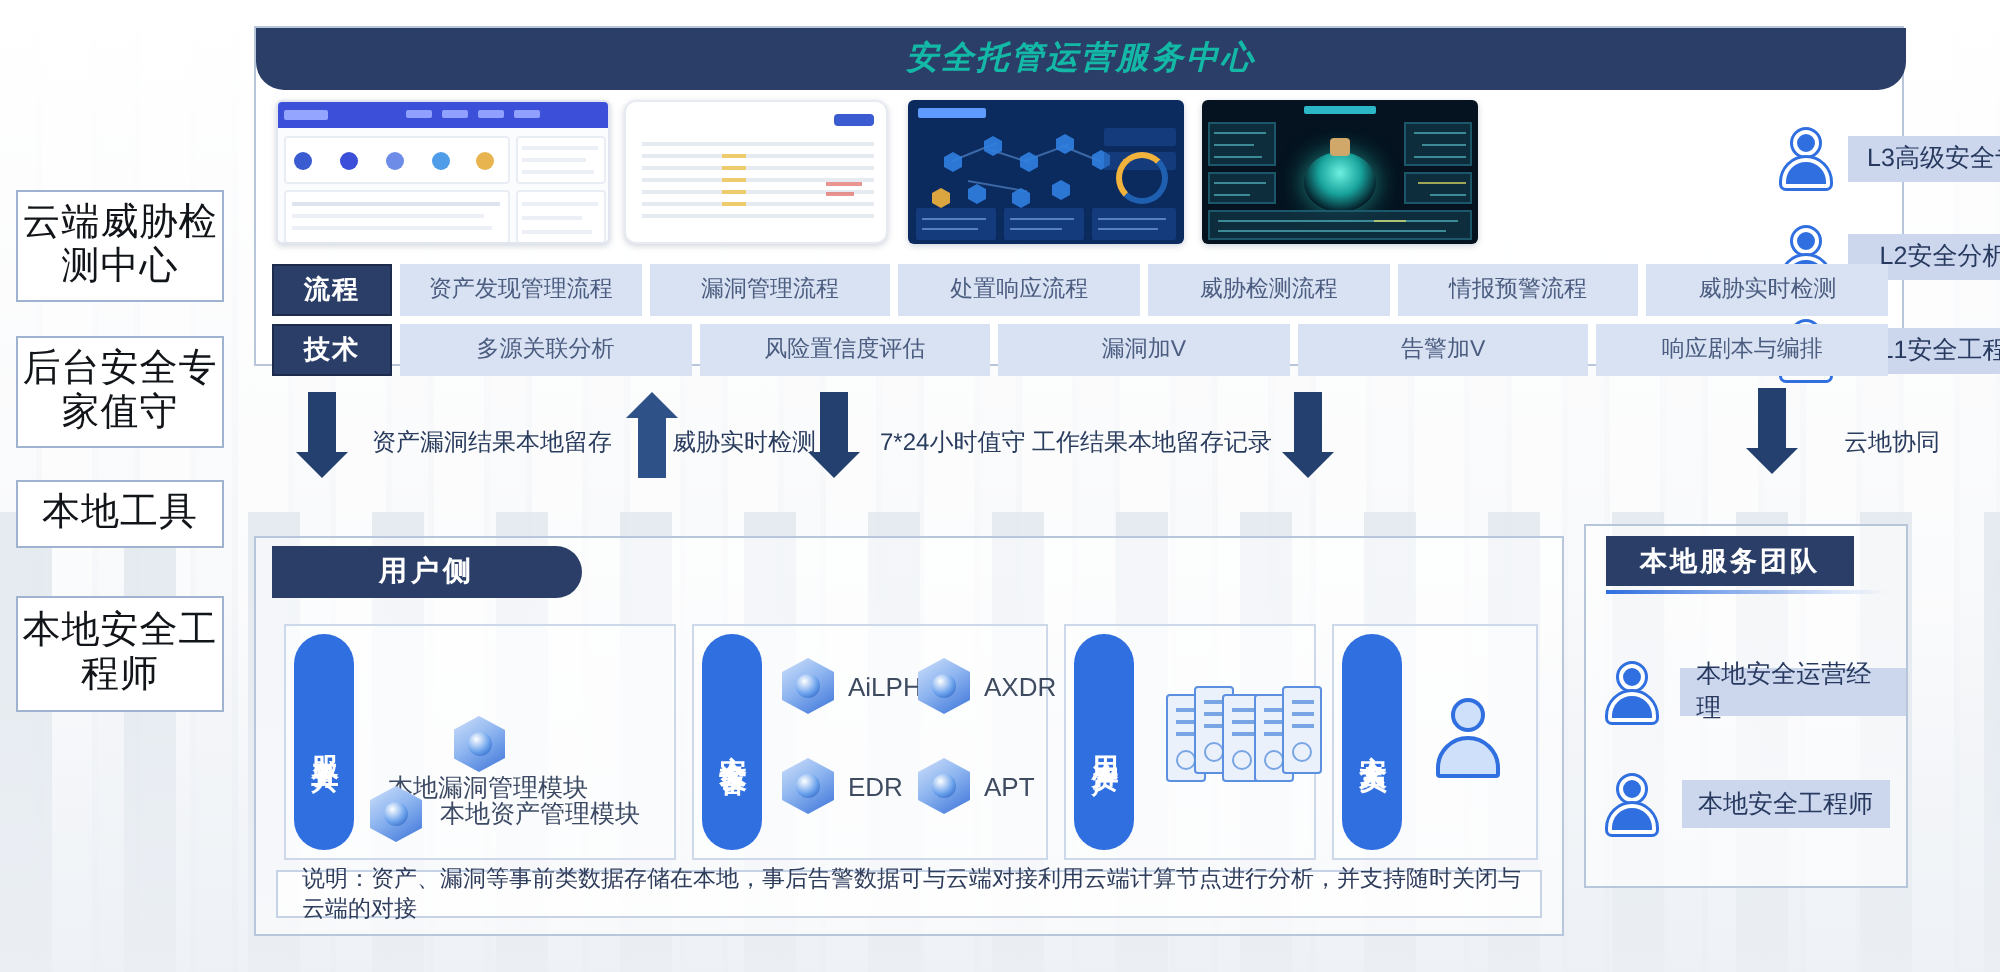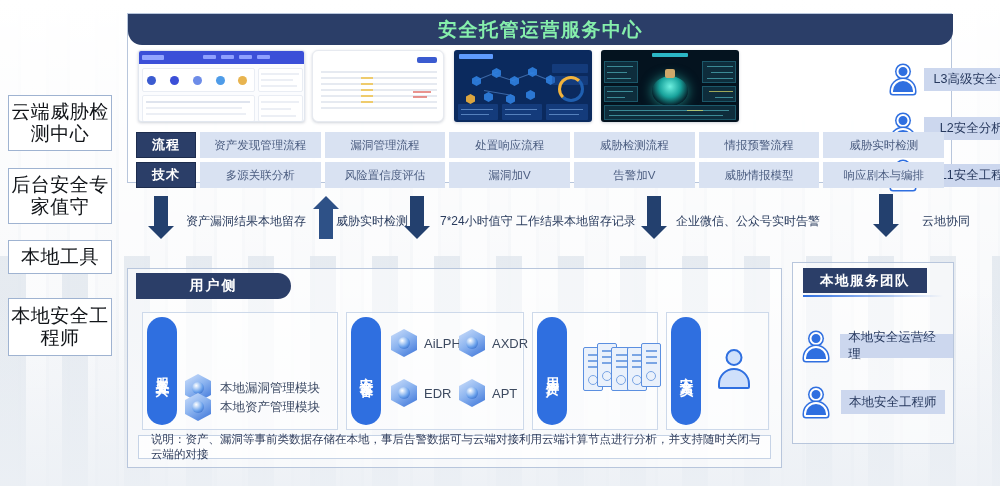--- a/index.html
+++ b/index.html
@@ -55,21 +55,21 @@
     background: rgba(255,255,255,0.82);
   }
   .top-header {
     position: absolute; left: 0px; top: 0px; width: 825px; height: 31px;
     background: #2b3e68;
     border-bottom-left-radius: 14px;
     border-bottom-right-radius: 14px;
     display: flex; align-items: center; justify-content: center;
   }
   .top-header .title {
-    color: #86efac; font-size: 19px; font-weight: bold; letter-spacing: 1.5px;
+    color: #14b8a6; font-size: 16px; font-weight: bold; letter-spacing: 1.5px; font-style: italic;
   }
 
   
   .dash-strip { position: absolute; left: 8px; top: 36px; width: 740px; height: 78px; }
   .dash {
     position: absolute; top: 0; height: 72px; border-radius: 3px; overflow: hidden;
     box-shadow: 0 1px 3px rgba(40,60,90,0.22);
   }
   #dash0 { left: 2px;   width: 167px; background: #fbfcfe; border: 1px solid #e2e7ef; }
   #dash1 { left: 176px; width: 132px; background: #ffffff; border: 1px solid #e7eaf0; border-radius: 6px; }
@@ -435,21 +435,20 @@
         <div class="pt-cell">威胁检测流程</div>
         <div class="pt-cell">情报预警流程</div>
         <div class="pt-cell">威胁实时检测</div>
       </div>
       <div class="pt-row">
         <div class="pt-head">技术</div>
         <div class="pt-cell">多源关联分析</div>
         <div class="pt-cell">风险置信度评估</div>
         <div class="pt-cell">漏洞加V</div>
         <div class="pt-cell">告警加V</div>
-        <div class="pt-cell">威胁情报模型</div>
         <div class="pt-cell">响应剧本与编排</div>
       </div>
     </div>
   </div>
 
   <div class="arrow down" style="left:148px; top:196px;">
     <div class="shaft"></div>
       <div class="head-d"></div>
   </div>
   <div class="arrow-label" style="left:186px; top:213px;">资产漏洞结果本地留存</div>
@@ -463,35 +462,34 @@
   <div class="arrow down" style="left:404px; top:196px;">
     <div class="shaft"></div>
       <div class="head-d"></div>
   </div>
   <div class="arrow-label" style="left:440px; top:213px;">7*24小时值守  工作结果本地留存记录</div>
 
   <div class="arrow down" style="left:641px; top:196px;">
     <div class="shaft"></div>
       <div class="head-d"></div>
   </div>
-  <div class="arrow-label" style="left:676px; top:213px;">企业微信、公众号实时告警</div>
 
   <div class="arrow down" style="left:873px; top:194px;">
     <div class="shaft"></div>
       <div class="head-d"></div>
   </div>
   <div class="arrow-label" style="left:922px; top:213px;">云地协同</div>
 
   <div class="bottom-panel">
     <div class="bp-badge">用户侧</div>
 
     <div class="group" id="grp-tools">
       <div class="group-tab">服务工具</div>
       <div class="group-body">
-        <div class="tool-item" style="left:8px; top:61px;">
+        <div class="tool-item" style="left:8px; top:45px;flex-direction:column;">
           <span class="cube"></span>
           <span class="tool-text">本地漏洞管理模块</span>
         </div>
         <div class="tool-item" style="left:8px; top:80px;">
           <span class="cube"></span>
           <span class="tool-text">本地资产管理模块</span>
         </div>
       </div>
     </div>
 

